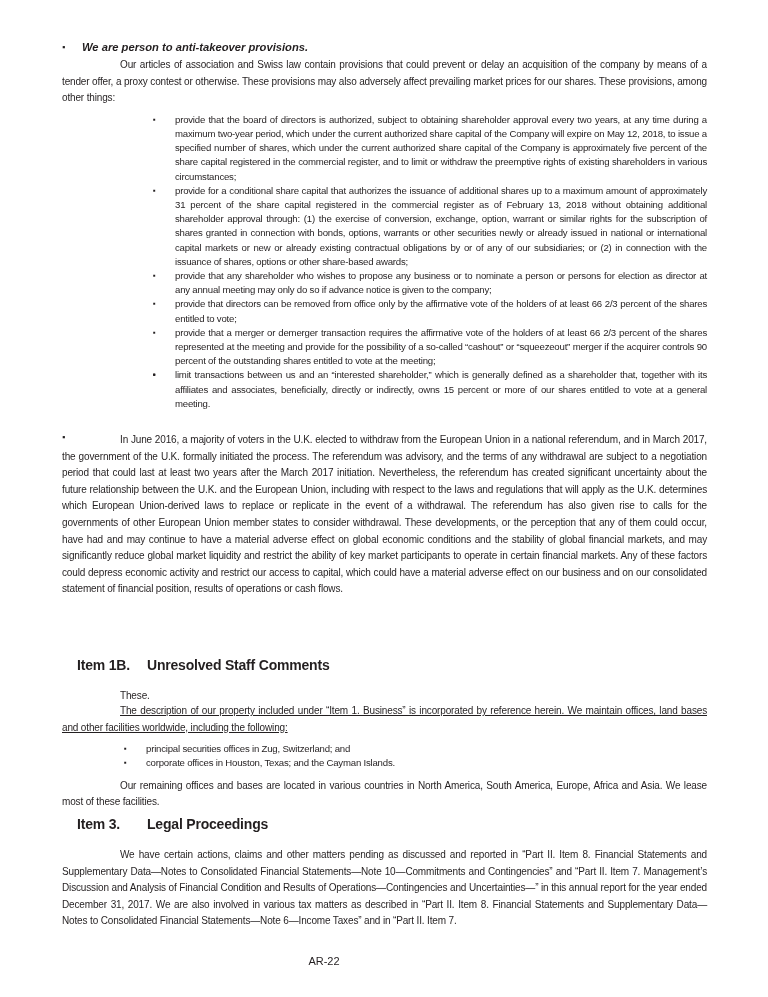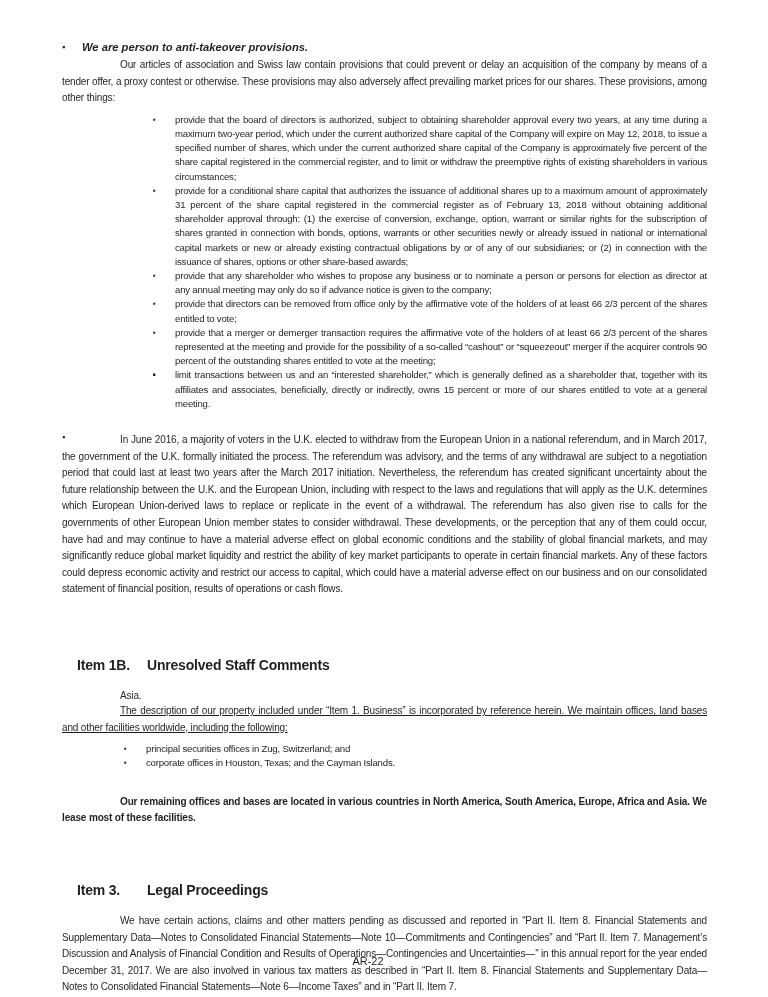--- a/index.html
+++ b/index.html
@@ -12,21 +12,21 @@
   .risk-title .bul { position: absolute; left: 0; top: 0; font-style: normal; font-size: 9px; }
   .para { font-size: 10px; line-height: 16.6px; text-align: justify; margin: 0; text-indent: 58px;
           letter-spacing: -0.15px; }
   .para.noindent { text-indent: 0; padding-left: 58px; }
   ul.sub { list-style: none; margin: 0; padding: 0; }
   ul.sub li { position: relative; padding-left: 22px; font-size: 9.6px; line-height: 14.2px;
               text-align: justify; letter-spacing: -0.2px; }
   ul.sub li .bul { position: absolute; left: 0; top: 0; font-size: 8px; }
   .item-head { font-weight: bold; font-size: 14px; line-height: 16px; margin: 15px; letter-spacing: -0.2px; }
   .item-head .num { display: inline-block; width: 70px; }
-  .footer { position: absolute; top: 955px; left: 0; width: 648px; text-align: center; font-size: 11px; margin-left: 44px; }
+  .footer { position: absolute; top: 955px; left: 0; width: 648px; text-align: center; font-size: 11px; }
 </style>
 </head>
 <body>
 
 <div class="page">
 
   <div class="blk" style="top:40px;">
     <p class="risk-title">
       <span class="bul">▪</span>
       <span>We are person to anti-takeover provisions.</span>
@@ -48,33 +48,33 @@
     <p class="risk-title">
       <span class="bul">▪</span>
     </p>
     <p class="para" style="margin-top:2px;">In June 2016, a majority of voters in the U.K. elected to withdraw from the European Union in a national referendum, and in March 2017, the government of the U.K. formally initiated the process.  The referendum was advisory, and the terms of any withdrawal are subject to a negotiation period that could last at least two years after the March 2017 initiation.  Nevertheless, the referendum has created significant uncertainty about the future relationship between the U.K. and the European Union, including with respect to the laws and regulations that will apply as the U.K. determines which European Union-derived laws to replace or replicate in the event of a withdrawal. The referendum has also given rise to calls for the governments of other European Union member states to consider withdrawal.  These developments, or the perception that any of them could occur, have had and may continue to have a material adverse effect on global economic conditions and the stability of global financial markets, and may significantly reduce global market liquidity and restrict the ability of key market participants to operate in certain financial markets.  Any of these factors could depress economic activity and restrict our access to capital, which could have a material adverse effect on our business and on our consolidated statement of financial position, results of operations or cash flows.</p>
   </div>
 
   <div class="blk" style="top:642px;">
     <p class="item-head">
       <span class="num">Item 1B.</span><span>Unresolved Staff Comments</span>
     </p>
-    <p class="para noindent" style="margin-top:6px;">Asia.</p>
+    <p class="para noindent" style="margin-top:6px;">These.</p>
   </div>
 
   <div class="blk" style="top:698px;">
     <p class="para" style="margin-top:5px;text-decoration:underline;">The description of our property included under “Item 1. Business” is incorporated by reference herein.  We maintain offices, land bases and other facilities worldwide, including the following:</p>
     <ul class="sub" style="margin-left:62px; margin-top:6px;">
       <li><span class="bul">▪</span><span>principal securities offices in Zug, Switzerland; and</span></li>
       <li><span class="bul">▪</span><span>corporate offices in Houston, Texas; and the Cayman Islands.</span></li>
     </ul>
-    <p class="para" style="margin-top:23px;font-weight:bold;">Our remaining offices and bases are located in various countries in North America, South America, Europe, Africa and Asia.  We lease most of these facilities.</p>
+    <p class="para" style="margin-top:7px;">Our remaining offices and bases are located in various countries in North America, South America, Europe, Africa and Asia.  We lease most of these facilities.</p>
   </div>
 
-  <div class="blk" style="top:867px;">
+  <div class="blk" style="top:801px;">
     <p class="item-head">
       <span class="num">Item 3.</span><span>Legal Proceedings</span>
     </p>
     <p class="para" style="margin-top:5px;">We have certain actions, claims and other matters pending as discussed and reported in “Part II. Item 8. Financial Statements and Supplementary Data—Notes to Consolidated Financial Statements—Note 10—Commitments and Contingencies” and “Part II. Item 7. Management’s Discussion and Analysis of Financial Condition and Results of Operations—Contingencies and Uncertainties—” in this annual report for the year ended December 31, 2017.  We are also involved in various tax matters as described in “Part II. Item 8. Financial Statements and Supplementary Data—Notes to Consolidated Financial Statements—Note 6—Income Taxes” and in “Part II. Item 7.</p>
   </div>
 
   <div class="footer">AR-22</div>
 </div>
 
 </body></html>

